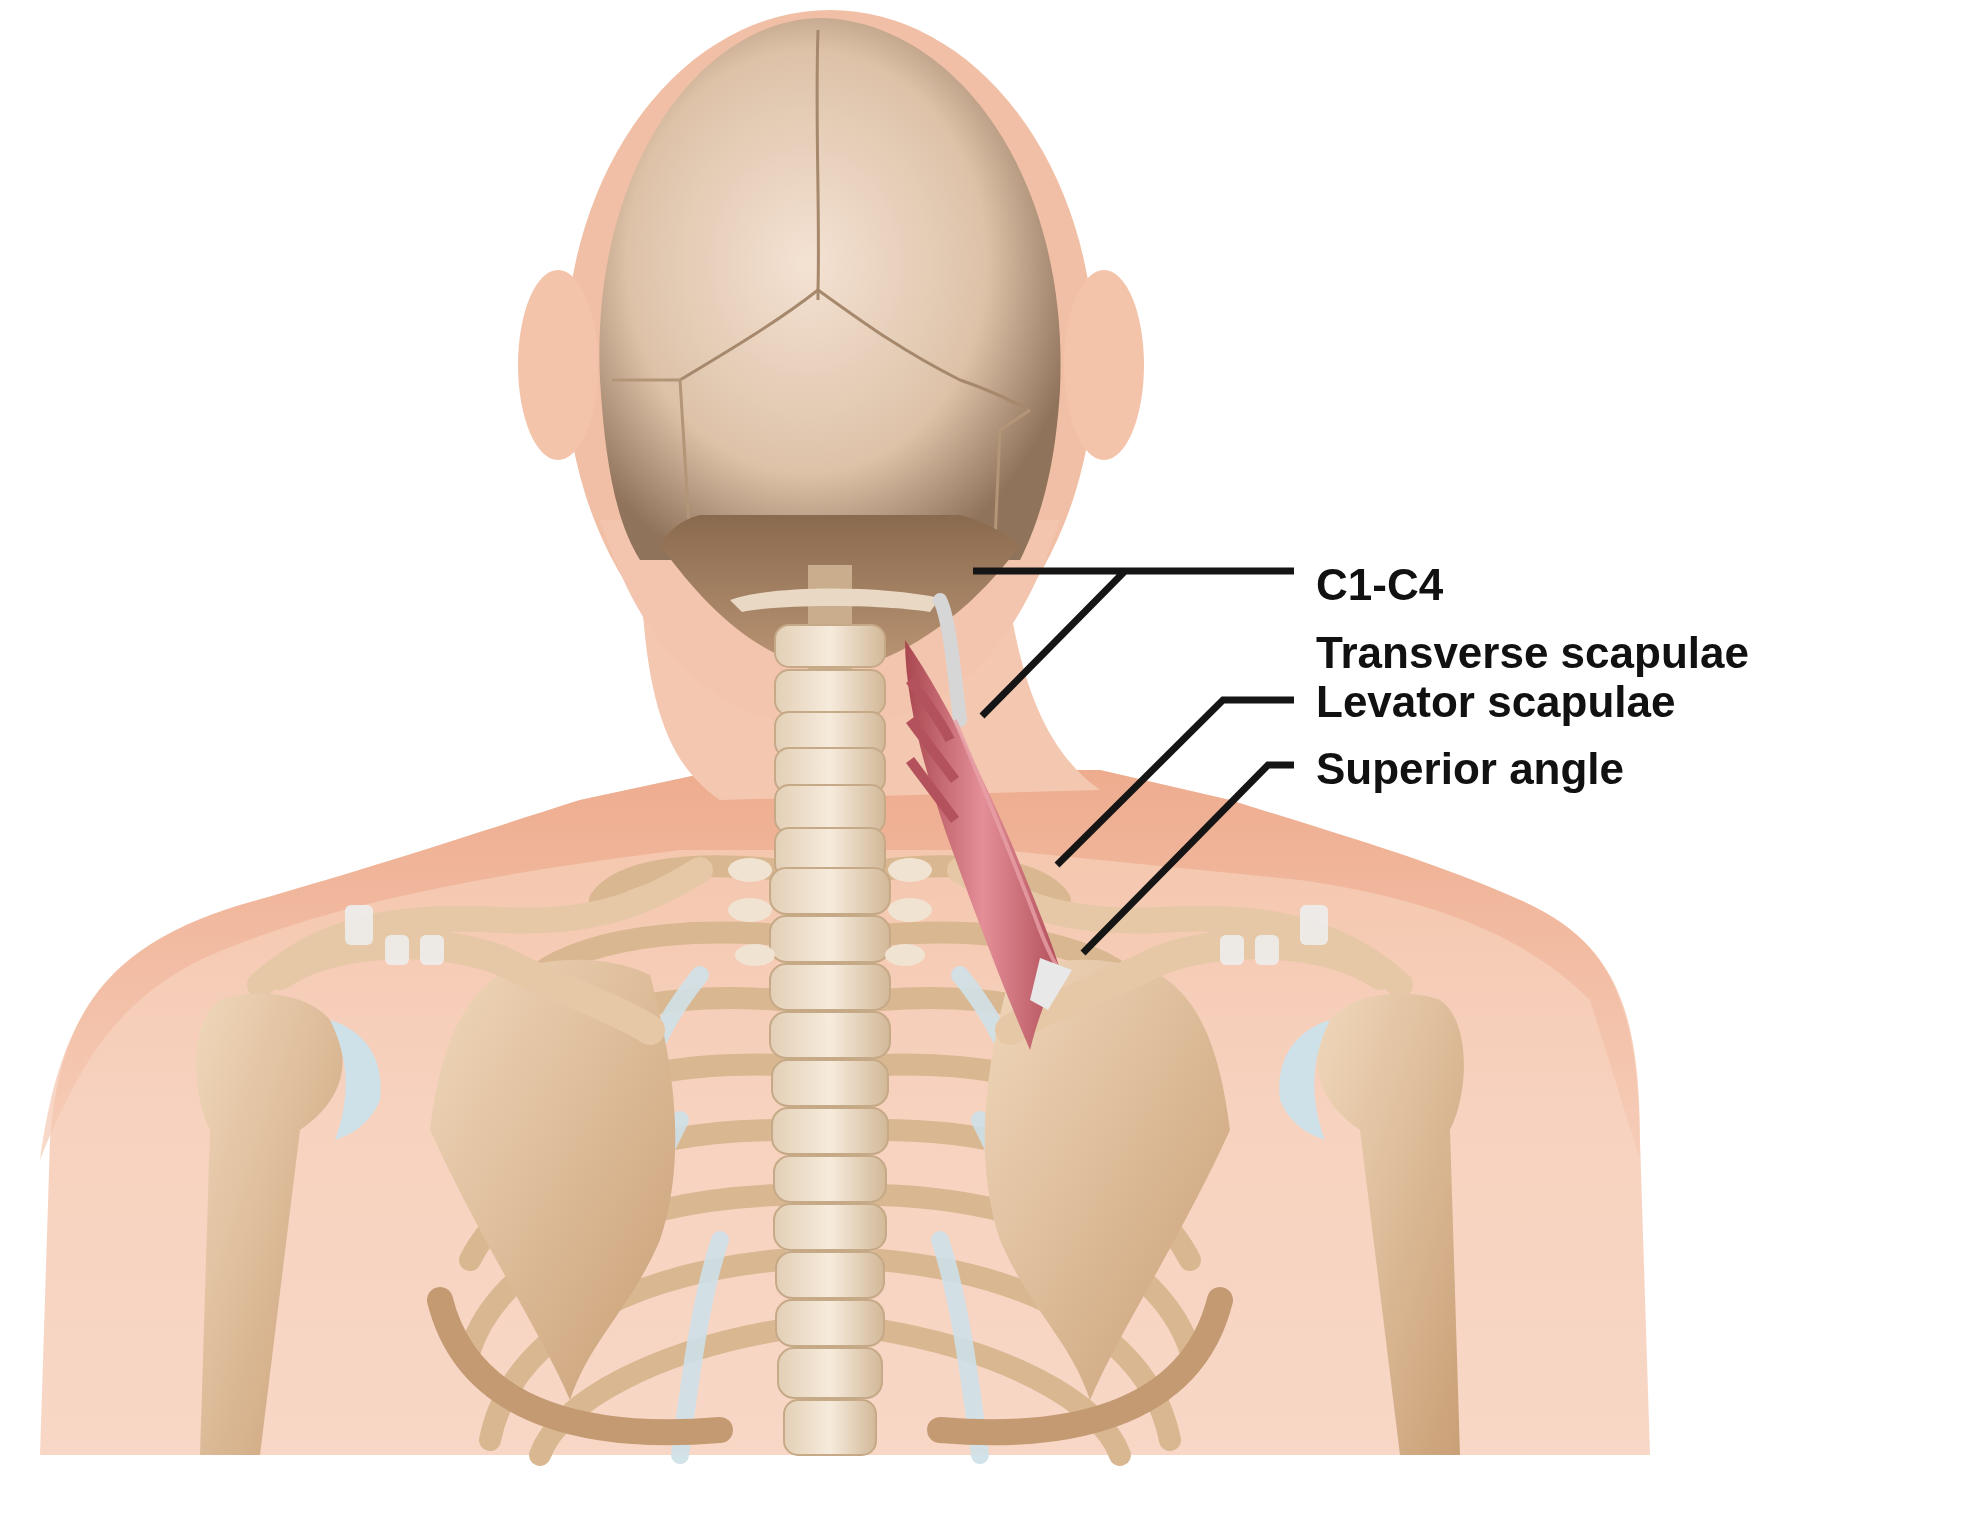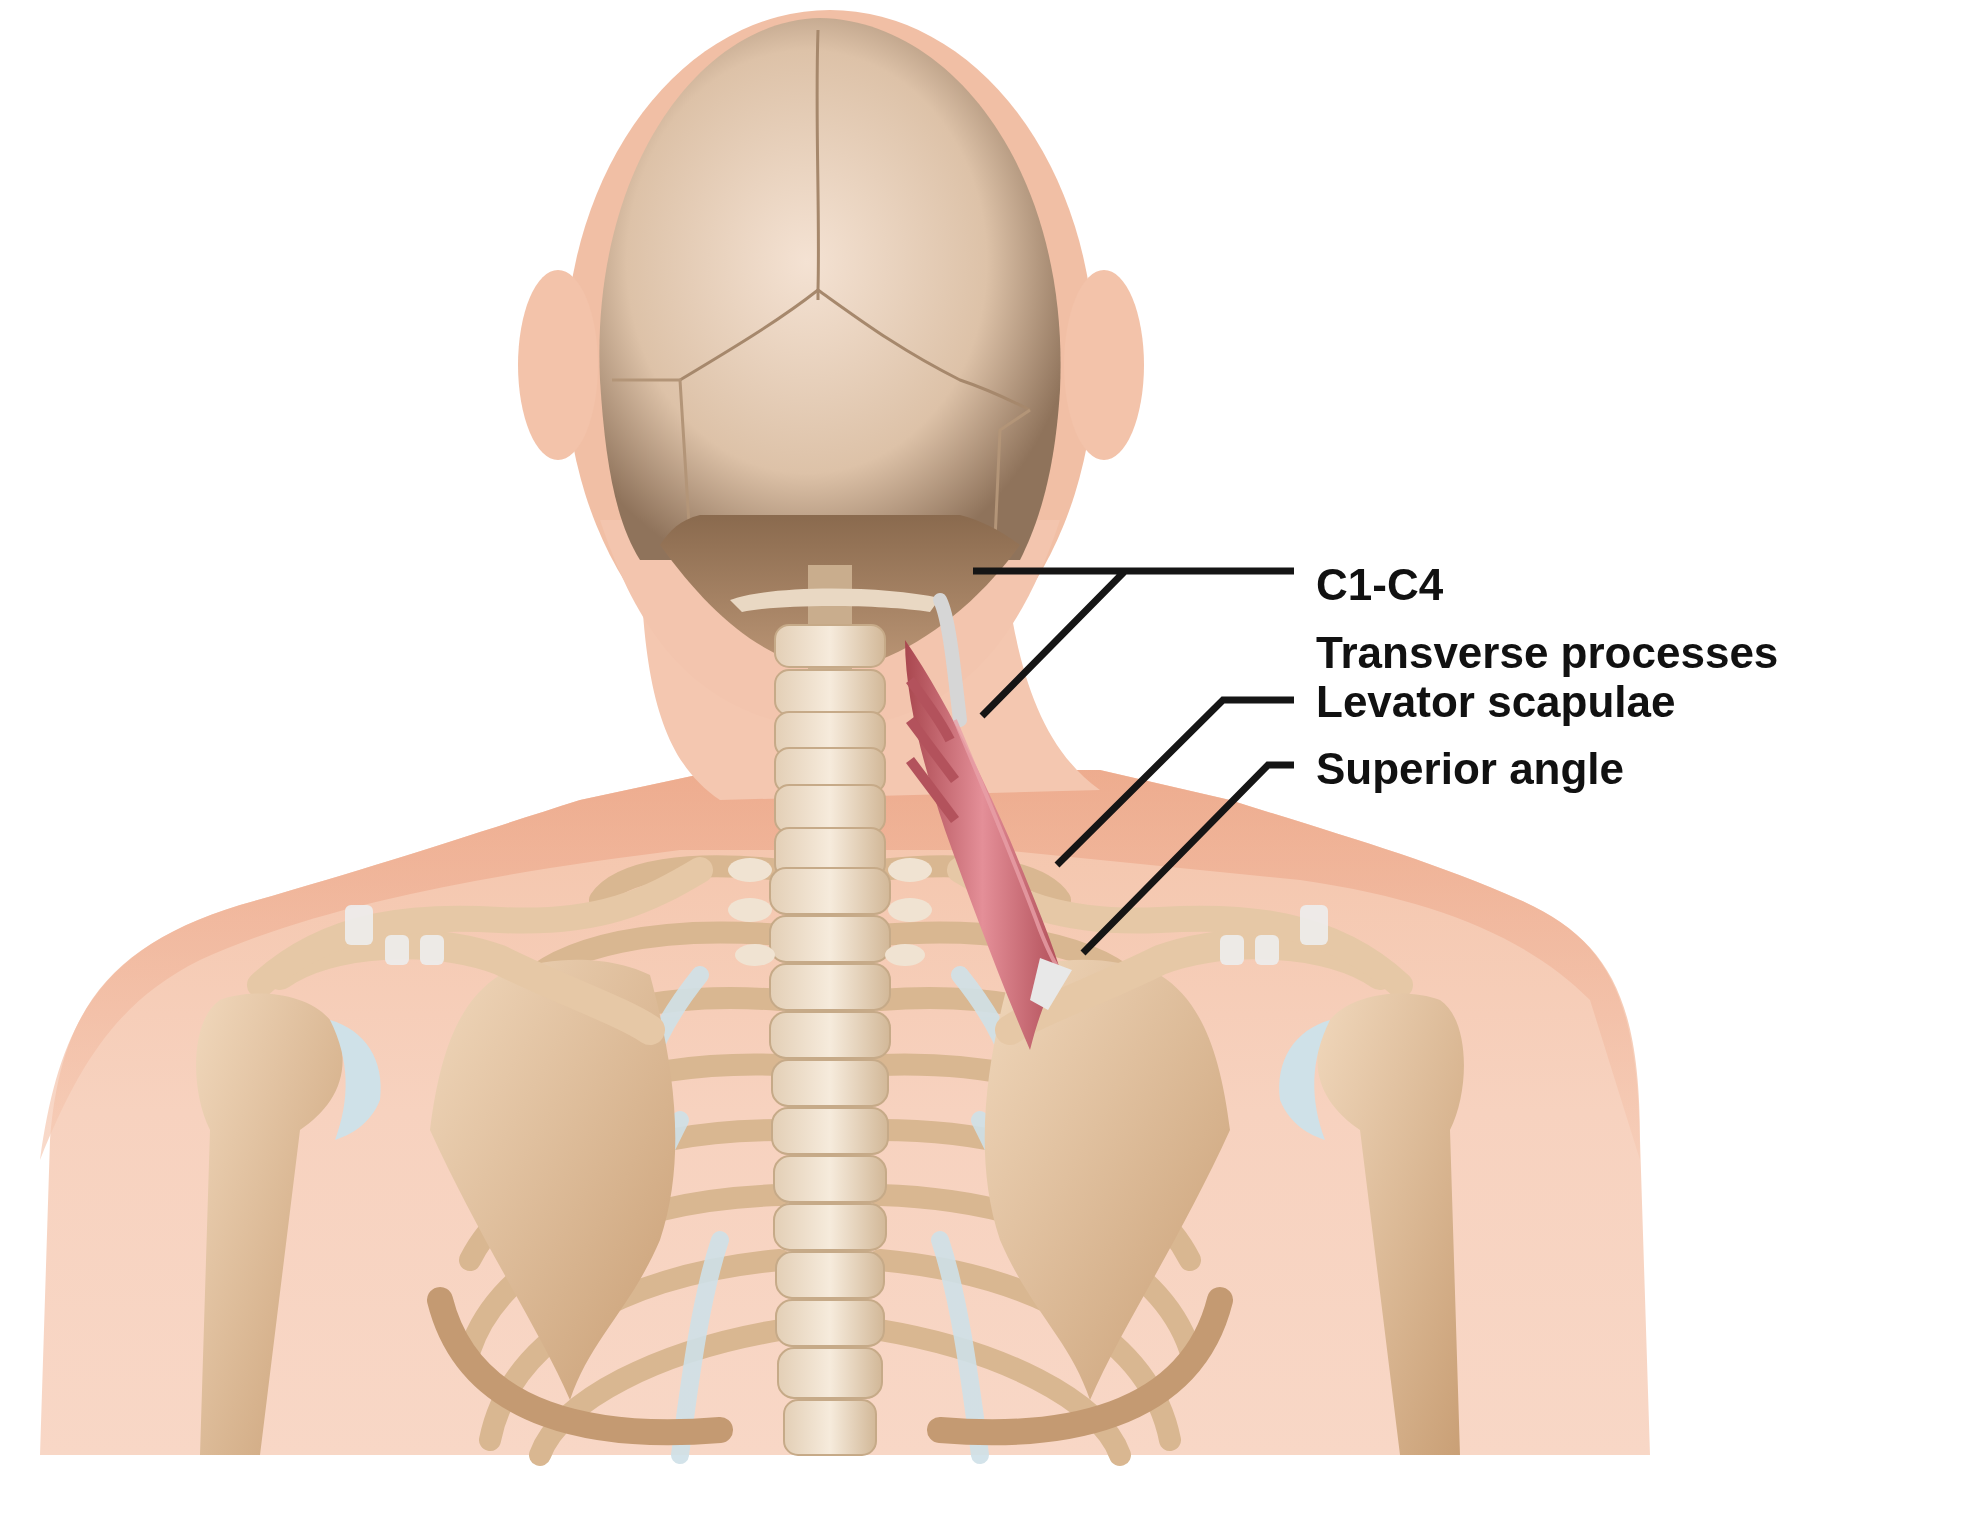--- a/index.html
+++ b/index.html
@@ -186,17 +186,17 @@
 
     <g stroke="#151515" stroke-width="7" fill="none" stroke-linecap="butt">
       <path d="M973 571 L1294 571 M1125 571 L982 716"></path>
       <path d="M1294 700 L1223 700 L1057 865"></path>
       <path d="M1294 765 L1268 765 L1083 953"></path>
     </g>
   </svg>
 
   <div class="label" style="left:1316px; top:551px; line-height:68px;">
     <div>C1-C4</div>
-    <div>Transverse processes</div>
+    <div>Transverse scapulae</div>
   </div>
   <div class="label" style="left:1316px; top:680px;text-align:right;">Levator scapulae</div>
   <div class="label" style="left:1316px; top:747px;text-align:center;">Superior angle</div>
 </div>
 
 </body></html>

